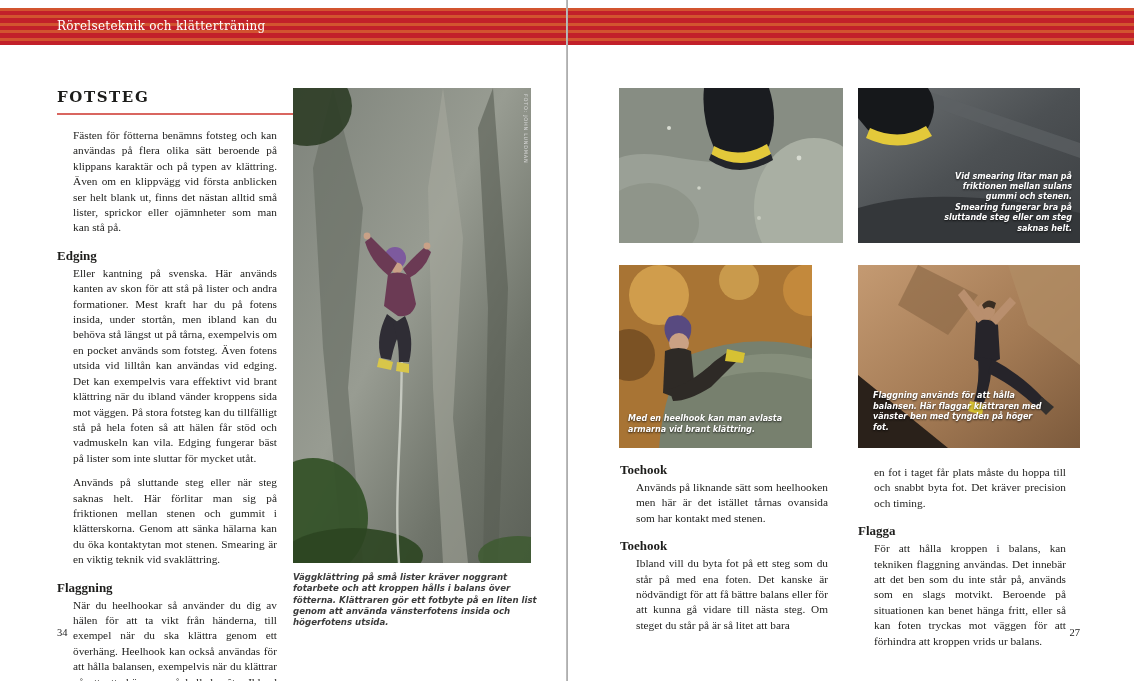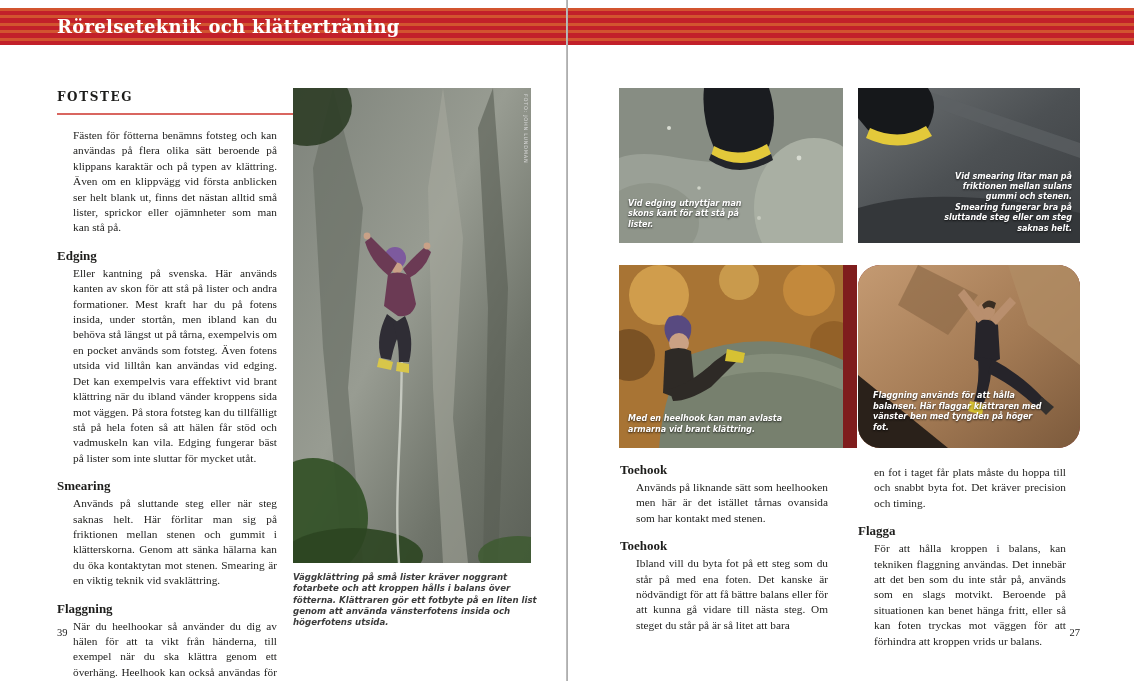--- a/index.html
+++ b/index.html
@@ -4,59 +4,59 @@
 <style>
   html,body{margin:0;padding:0;background:#ffffff;}
   body{width:1134px;height:681px;position:relative;overflow:hidden;
        font-family:"Liberation Serif",serif;color:#1d1d1b;}
 
   
   .banner{position:absolute;left:0;top:8px;width:1134px;height:37px;
     background:repeating-linear-gradient(to bottom,
       #d2542f 0px,#d2542f 3px,#c2202a 3px,#c2202a 7.4px);}
   .banner-title{position:absolute;left:57px;top:0;height:37px;line-height:37px;
-    font-family:"DejaVu Serif",serif;font-weight:700;font-size:18px;color:#ffffff;
+    font-family:"DejaVu Serif",serif;font-weight:400;font-size:12px;color:#ffffff;
     letter-spacing:.3px;}
 
   
   .gutter{position:absolute;left:566px;top:0;width:2px;height:681px;
     background:linear-gradient(to right,#c2c2c2,#a8a8a8);z-index:40;}
 
   
   .col{position:absolute;font-size:11.3px;line-height:15.4px;text-align:justify;}
   .col p{margin:0 16px 9px;}
   .col h2{font-size:13px;line-height:14px;margin:13px 0 3px;font-weight:700;
     font-family:"Liberation Serif",serif;}
   .left-col{left:57px;top:88px;width:236px;}
   .rp-col1{left:620px;top:455px;width:224px;}
   .rp-col2{left:858px;top:455px;width:224px;}
-  .page-heading{font-family:"DejaVu Serif",serif;font-weight:700;font-size:12px;
+  .page-heading{font-family:"DejaVu Serif",serif;font-weight:700;font-size:15px;
     letter-spacing:1.6px;margin:0;line-height:18px;}
   .red-rule{height:2px;background:#cf4038;opacity:.8;margin:7px 0 13px;}
 
   .pagenum{position:absolute;font-size:10.5px;color:#222;}
   .pagenum-left{left:57px;top:627px;}
   .pagenum-right{left:1062px;top:627px;width:18px;text-align:right;}
 
   
-  .photo{position:absolute;overflow:hidden;background:#7f1d1d;}
+  .photo{position:absolute;overflow:hidden;background:#0f766e;}
   .photo svg{position:absolute;left:0;top:0;display:block;}
   .photo-cap{position:absolute;z-index:5;
     font:italic 700 8px/1.3 "DejaVu Sans",sans-serif;color:#ffffff;
     text-shadow:0 1px 2px rgba(0,0,0,.75);}
   .cap-a{left:9px;bottom:13px;width:132px;}
   .cap-b{right:8px;bottom:9px;width:128px;text-align:right;}
   .cap-c{left:9px;bottom:13px;width:158px;}
   .cap-d{left:15px;bottom:15px;width:170px;}
 
   .photo-central{left:293px;top:88px;width:238px;height:475px;}
   .photo-a{left:619px;top:88px;width:224px;height:155px;}
   .photo-b{left:858px;top:88px;width:222px;height:155px;}
-  .photo-c{left:619px;top:265px;width:193px;height:183px;padding-left:45px;}
-  .photo-d{left:858px;top:265px;width:222px;height:183px;border-radius:22px;}
+  .photo-c{left:619px;top:265px;width:193px;height:183px;}
+  .photo-d{left:858px;top:265px;width:222px;height:183px;}
 
   .photo-credit{position:absolute;top:6px;right:2px;z-index:6;
     writing-mode:vertical-rl;font:5px "DejaVu Sans",sans-serif;
     color:#d9d9d9;letter-spacing:.7px;}
 
   .central-caption{position:absolute;left:293px;top:572px;width:252px;
     font:italic 700 8.6px/1.32 "DejaVu Sans",sans-serif;color:#3c3c3c;}
 </style>
 </head>
 <body>
@@ -66,26 +66,25 @@
 </div>
 
 <div class="gutter"></div>
 
 <section class="col left-col">
   <h1 class="page-heading">FOTSTEG</h1>
   <div class="red-rule"></div>
   <p>Fästen för fötterna benämns fotsteg och kan användas på flera olika sätt beroende på klippans karaktär och på typen av klättring. Även om en klippvägg vid första anblicken ser helt blank ut, finns det nästan alltid små lister, sprickor eller ojämnheter som man kan stå på.</p>
   <h2>Edging</h2>
   <p>Eller kantning på svenska. Här används kanten av skon för att stå på lister och andra formationer. Mest kraft har du på fotens insida, under stortån, men ibland kan du behöva stå längst ut på tårna, exempelvis om en pocket används som fotsteg. Även fotens utsida vid lilltån kan användas vid edging. Det kan exempelvis vara effektivt vid brant klättring när du ibland vänder kroppens sida mot väggen. På stora fotsteg kan du tillfälligt stå på hela foten så att hälen får stöd och vadmuskeln kan vila. Edging fungerar bäst på lister som inte sluttar för mycket utåt.</p>
-  <h2>Smearing</h2>
   <p>Används på sluttande steg eller när steg saknas helt. Här förlitar man sig på friktionen mellan stenen och gummit i klätterskorna. Genom att sänka hälarna kan du öka kontaktytan mot stenen. Smearing är en viktig teknik vid svaklättring.</p>
   <h2>Flaggning</h2>
   <p>När du heelhookar så använder du dig av hälen för att ta vikt från händerna, till exempel när du ska klättra genom ett överhäng. Heelhook kan också användas för att hålla balansen, exempelvis när du klättrar på ett ytterhörn, en så kallad arête. Ibland används den svenska översättningen hälkrok.</p>
 </section>
-<span class="pagenum pagenum-left">39</span>
+<span class="pagenum pagenum-left">34</span>
 
 <figure class="photo photo-central" style="margin:0">
   <svg width="238" height="475" viewBox="0 0 238 475">
     <defs>
       <linearGradient id="rockG" x1="0" y1="0" x2="1" y2="1">
         <stop offset="0" stop-color="#7e837b"></stop>
           <stop offset=".45" stop-color="#989c92"></stop>
         <stop offset=".75" stop-color="#6f746a"></stop>
           <stop offset="1" stop-color="#5c6158"></stop>
       </linearGradient>
@@ -127,21 +126,20 @@
     <ellipse cx="30" cy="135" rx="50" ry="40" fill="#8f958a"></ellipse>
     <circle cx="50" cy="40" r="2" fill="#d8dcd2"></circle>
       <circle cx="180" cy="70" r="2.4" fill="#d8dcd2"></circle>
     <circle cx="140" cy="130" r="2" fill="#c6cabf"></circle>
       <circle cx="80" cy="100" r="1.8" fill="#d0d4c9"></circle>
 
     <path d="M85 0 L150 0 Q160 30 150 58 Q120 76 95 60 Q82 30 85 0 Z" fill="#1a1c20"></path>
     <path d="M95 58 Q120 72 148 56 l4 10 Q120 84 92 68 Z" fill="#e3c93a"></path>
     <path d="M92 66 Q122 84 152 66 l2 6 Q120 92 90 72 Z" fill="#23252a"></path>
   </svg>
-  <figcaption class="photo-cap cap-a">Vid edging utnyttjar man skons kant för att stå på lister.</figcaption>
 </figure>
 
 <figure class="photo photo-b" style="margin:0">
   <svg width="222" height="155" viewBox="0 0 222 155">
     <defs>
       <linearGradient id="slabG" x1="0" y1="0" x2="1" y2="1">
         <stop offset="0" stop-color="#6e7274"></stop>
           <stop offset=".5" stop-color="#4c5053"></stop>
         <stop offset="1" stop-color="#3b3e41"></stop>
       </linearGradient>

